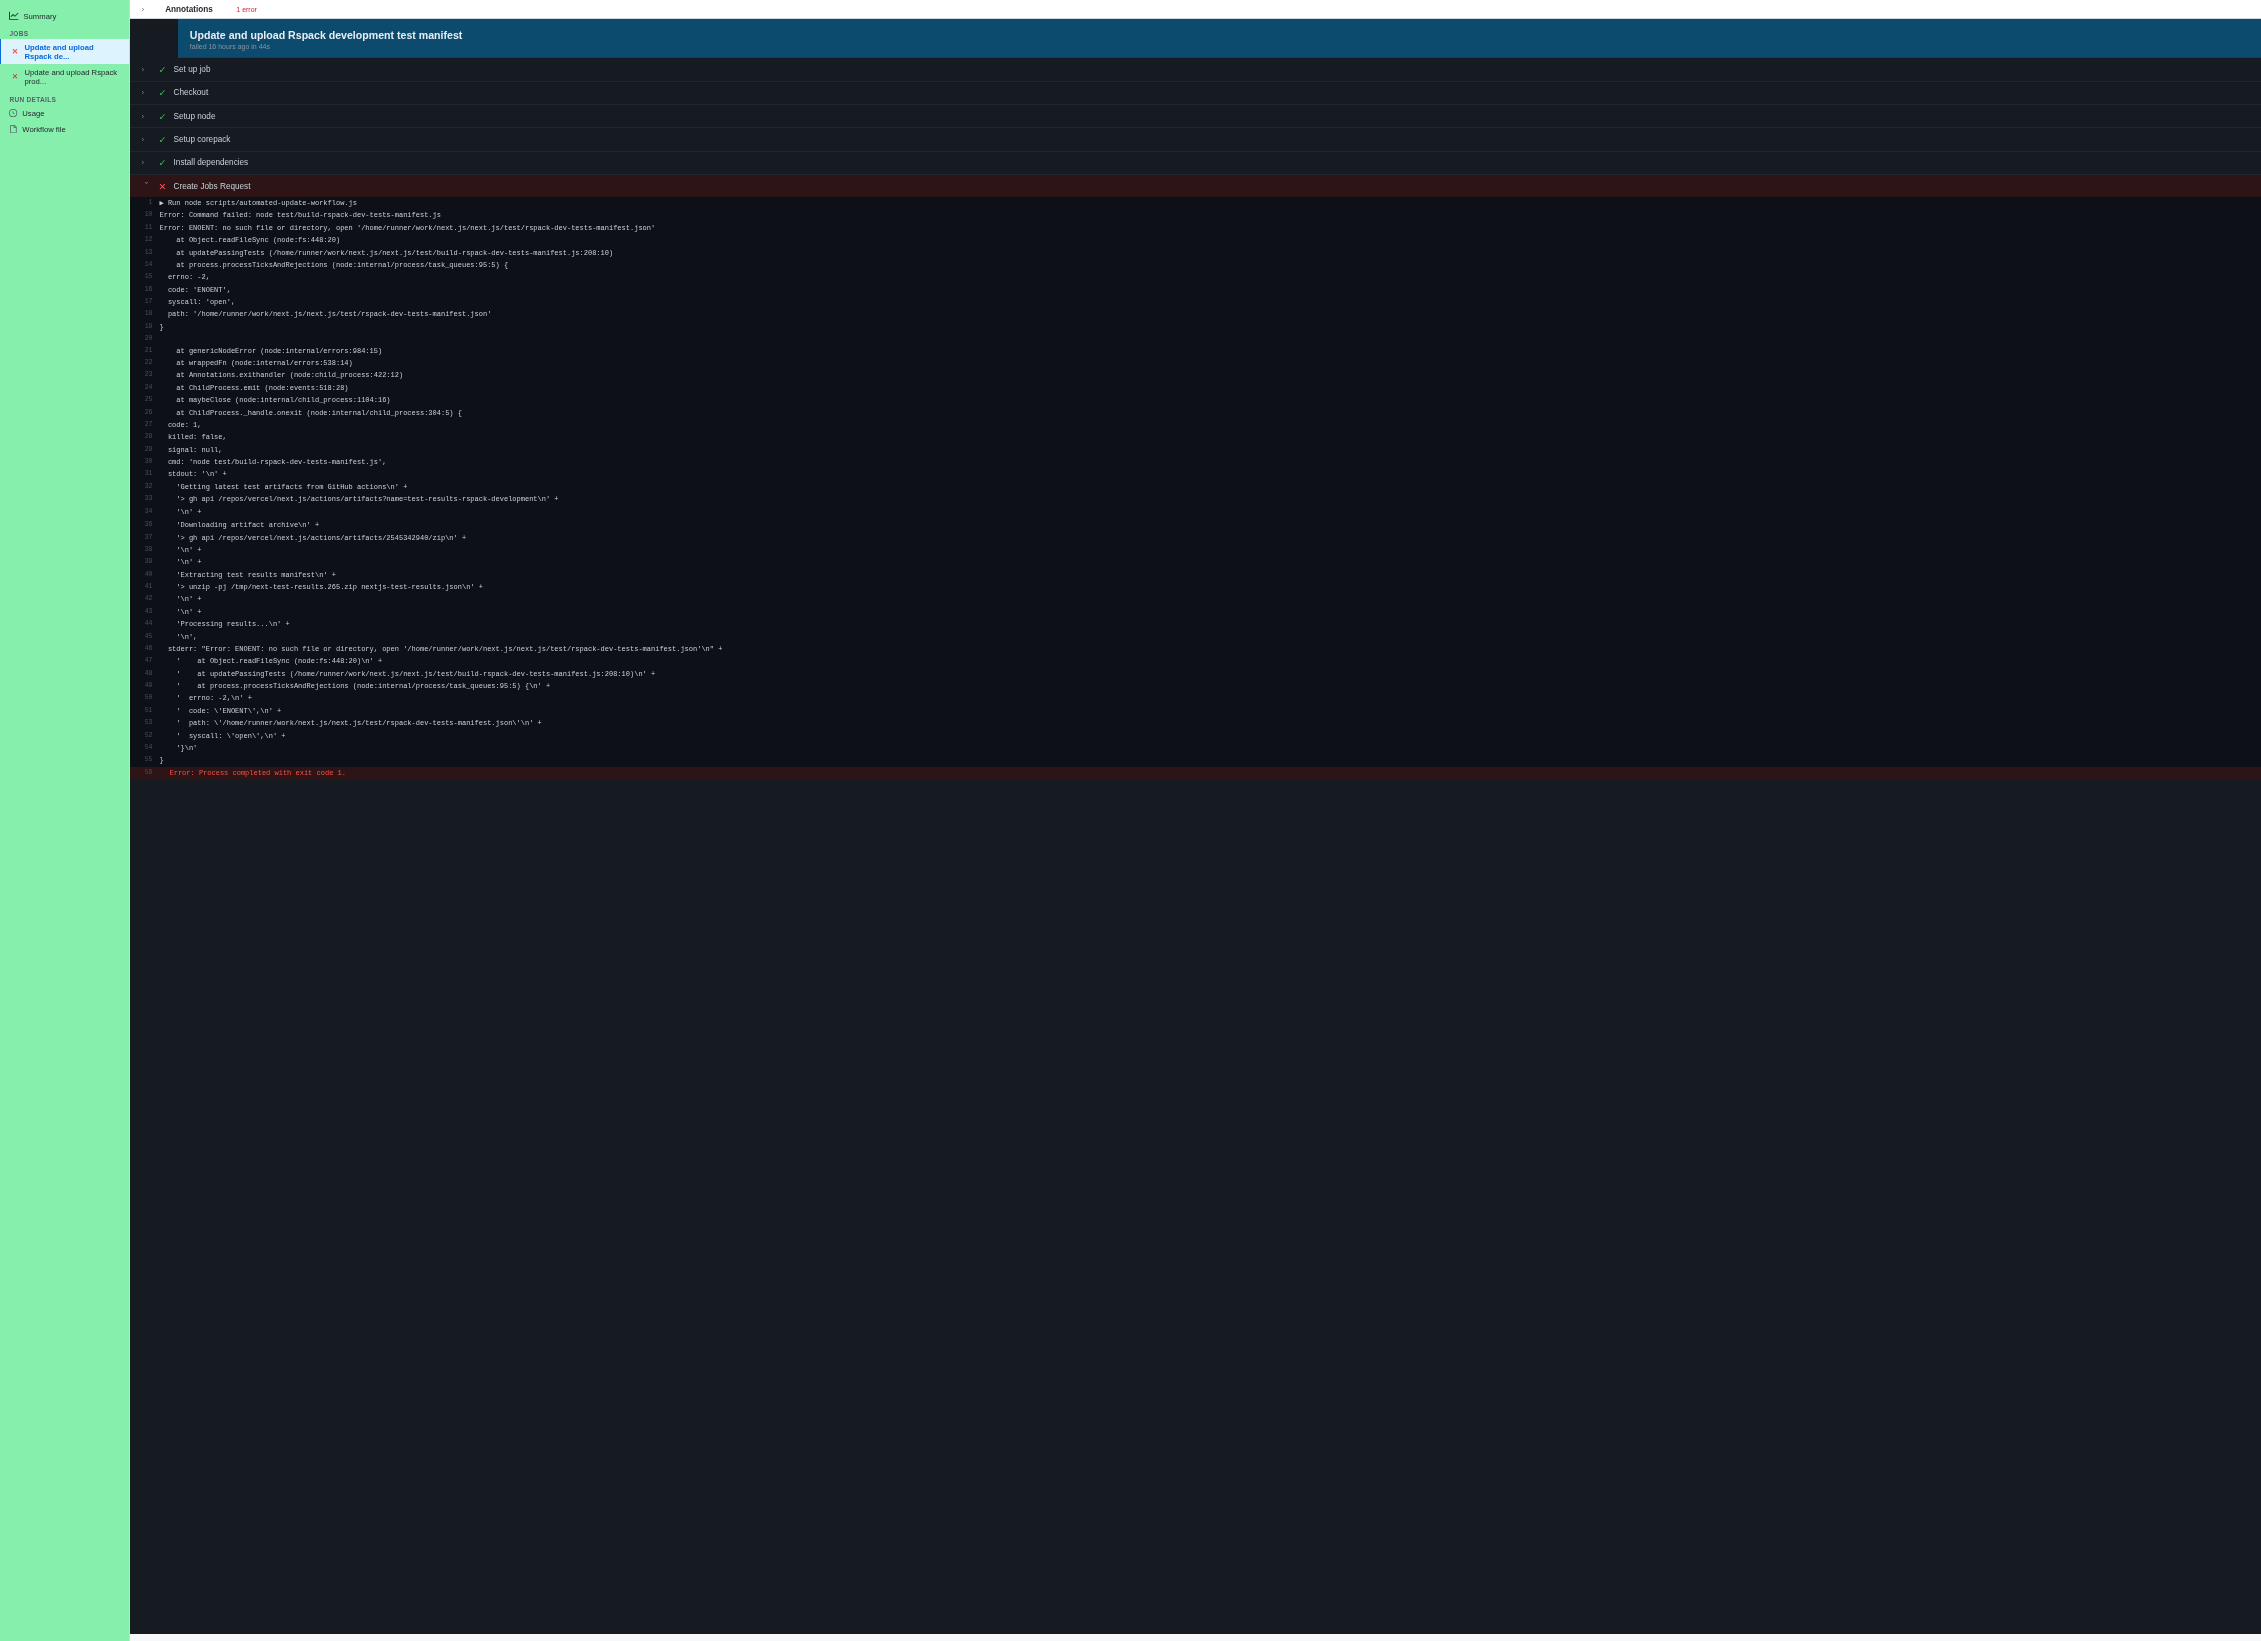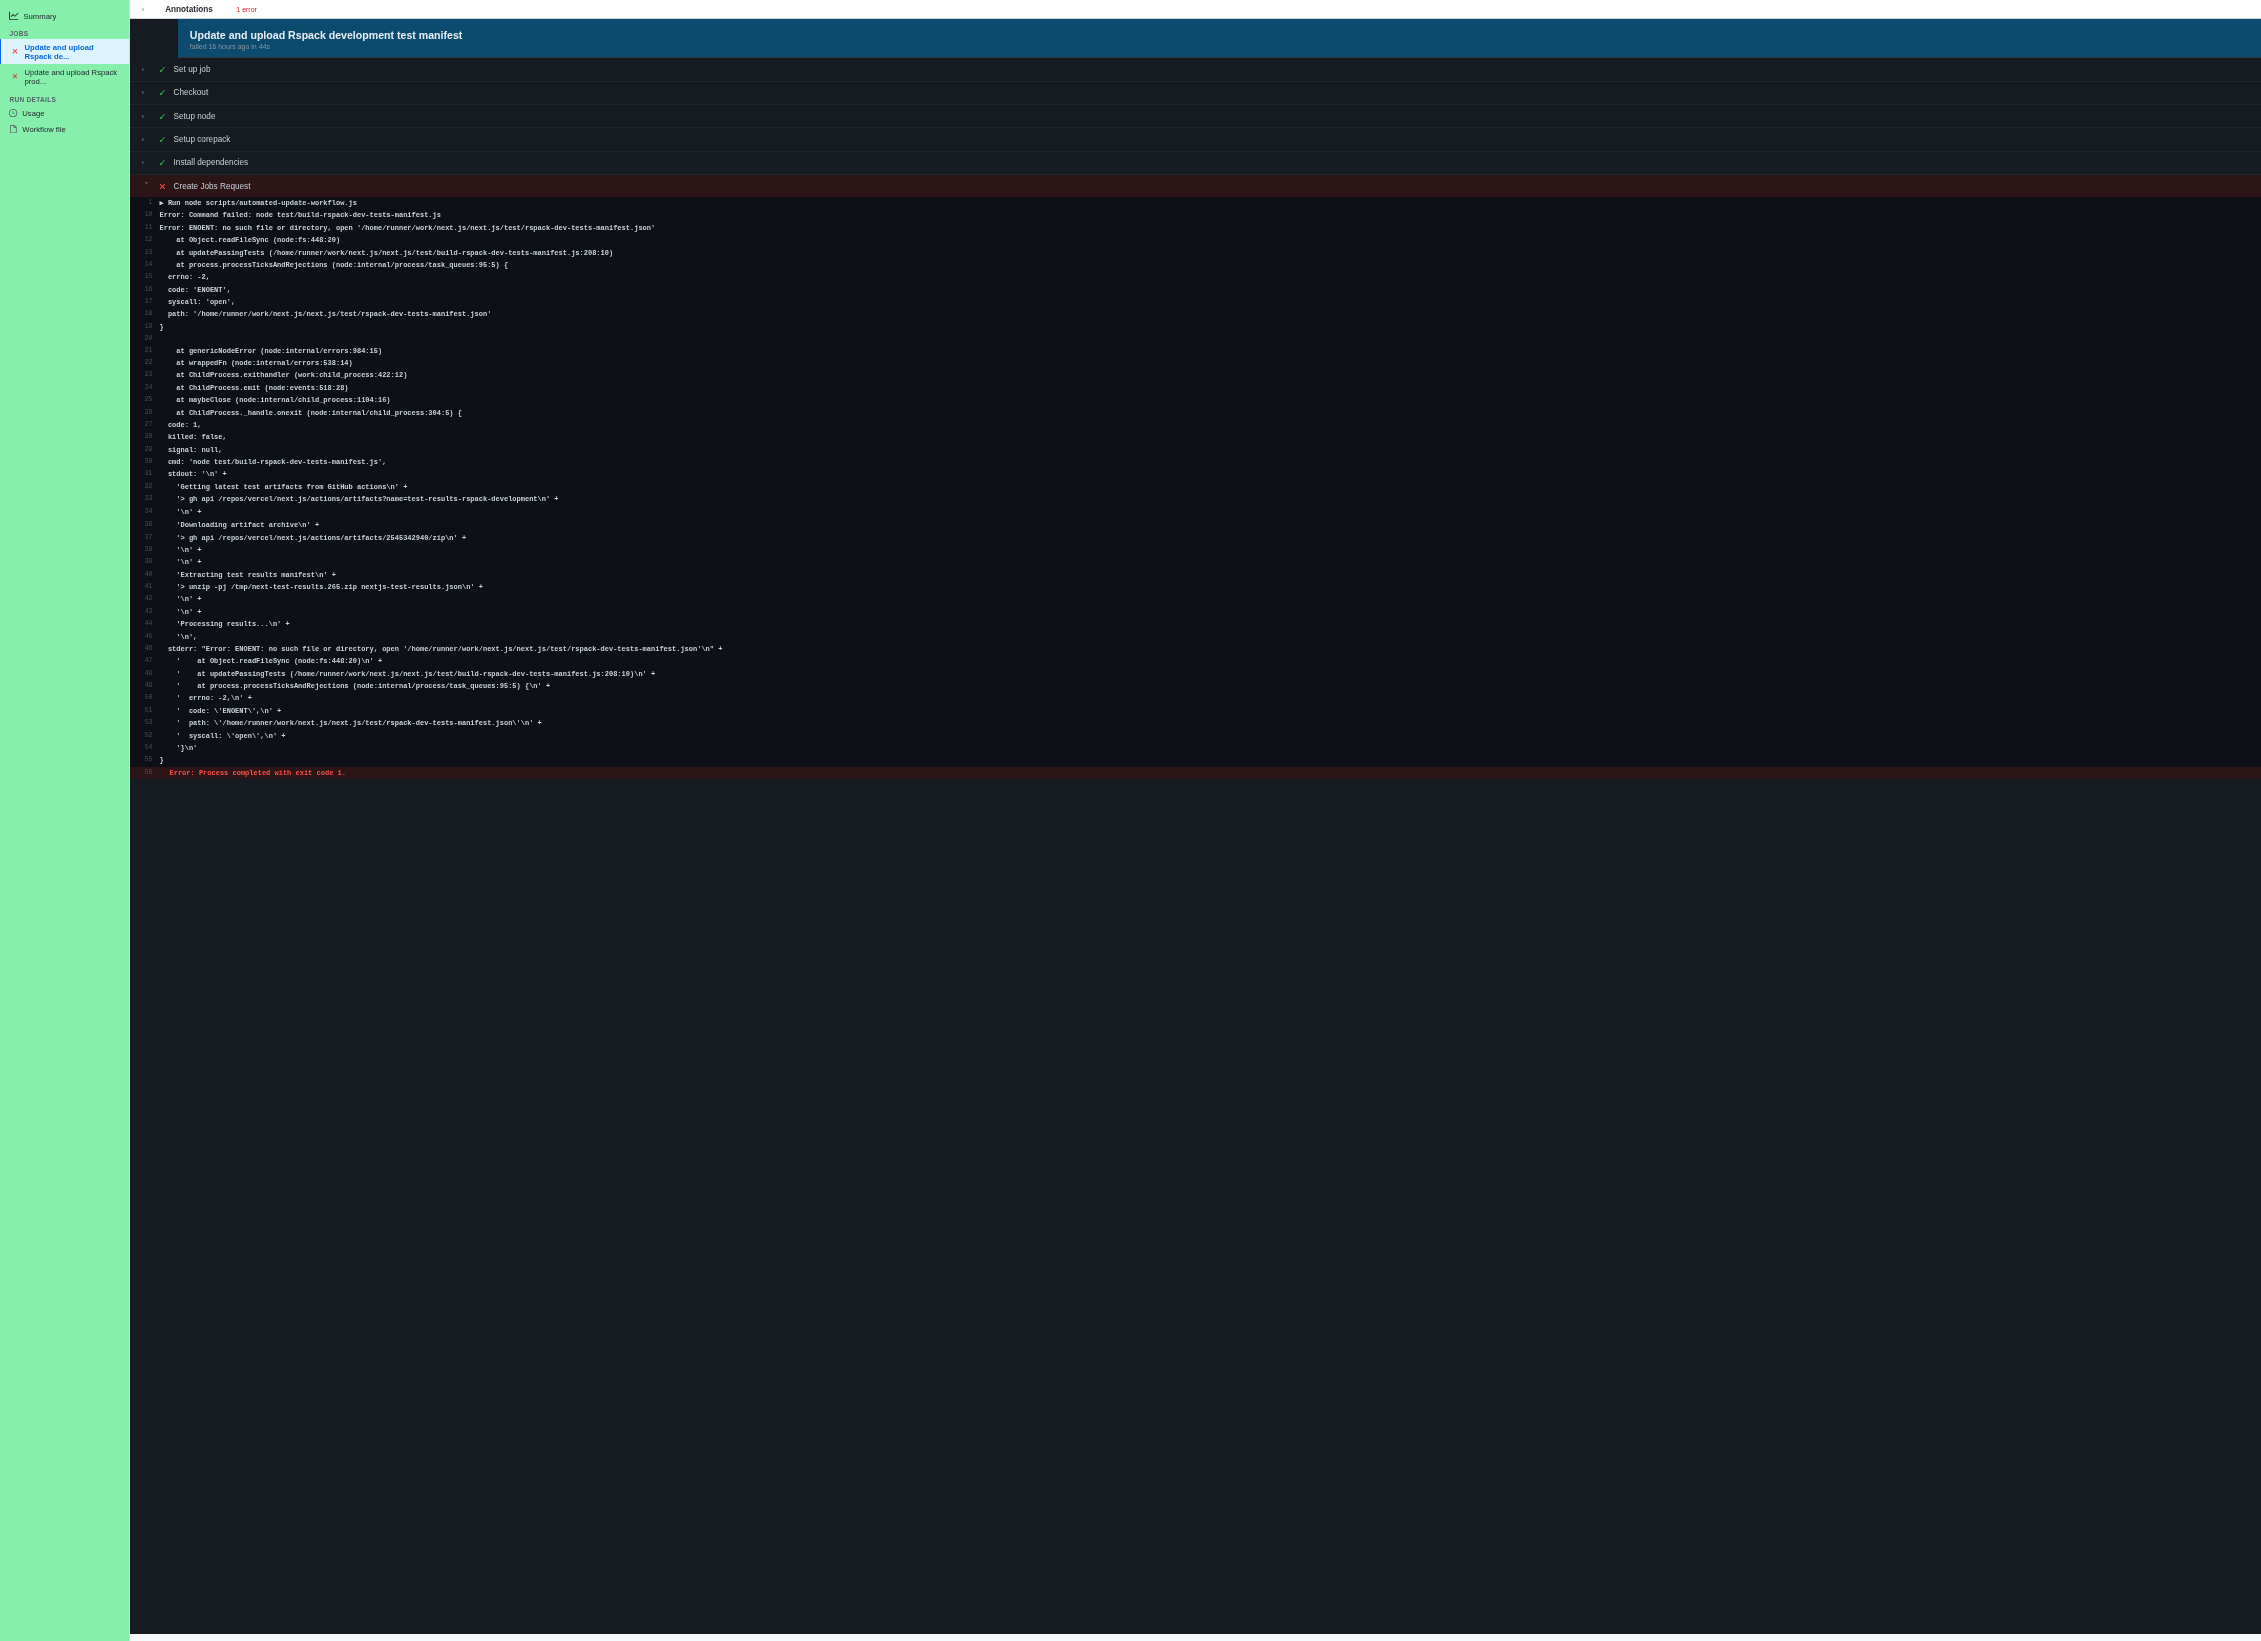--- a/index.html
+++ b/index.html
@@ -151,21 +151,20 @@
       text-align: right;
       user-select: none;
       flex-shrink: 0;
       font-size: 6.5px;
     }
     .log-line-content {
       flex: 1;
       padding-right: 19px;
       white-space: pre;
       color: #c9d1d9;
-      font-weight: bold;
     }
     .log-line-content.error-text { color: #f85149; }
     .x-circle { color: #f85149; }
 
   </style>
 </head>
 <body>
 
 <div class="sidebar">
 
@@ -317,21 +316,21 @@
           <div class="log-line">
             <span class="log-line-num">21</span>
             <span class="log-line-content">    at genericNodeError (node:internal/errors:984:15)</span>
           </div>
           <div class="log-line">
             <span class="log-line-num">22</span>
             <span class="log-line-content">    at wrappedFn (node:internal/errors:538:14)</span>
           </div>
           <div class="log-line">
             <span class="log-line-num">23</span>
-            <span class="log-line-content">    at ChildProcess.exithandler (work:child_process:422:12)</span>
+            <span class="log-line-content">    at Annotations.exithandler (node:child_process:422:12)</span>
           </div>
           <div class="log-line">
             <span class="log-line-num">24</span>
             <span class="log-line-content">    at ChildProcess.emit (node:events:518:28)</span>
           </div>
           <div class="log-line">
             <span class="log-line-num">25</span>
             <span class="log-line-content">    at maybeClose (node:internal/child_process:1104:16)</span>
           </div>
           <div class="log-line">

